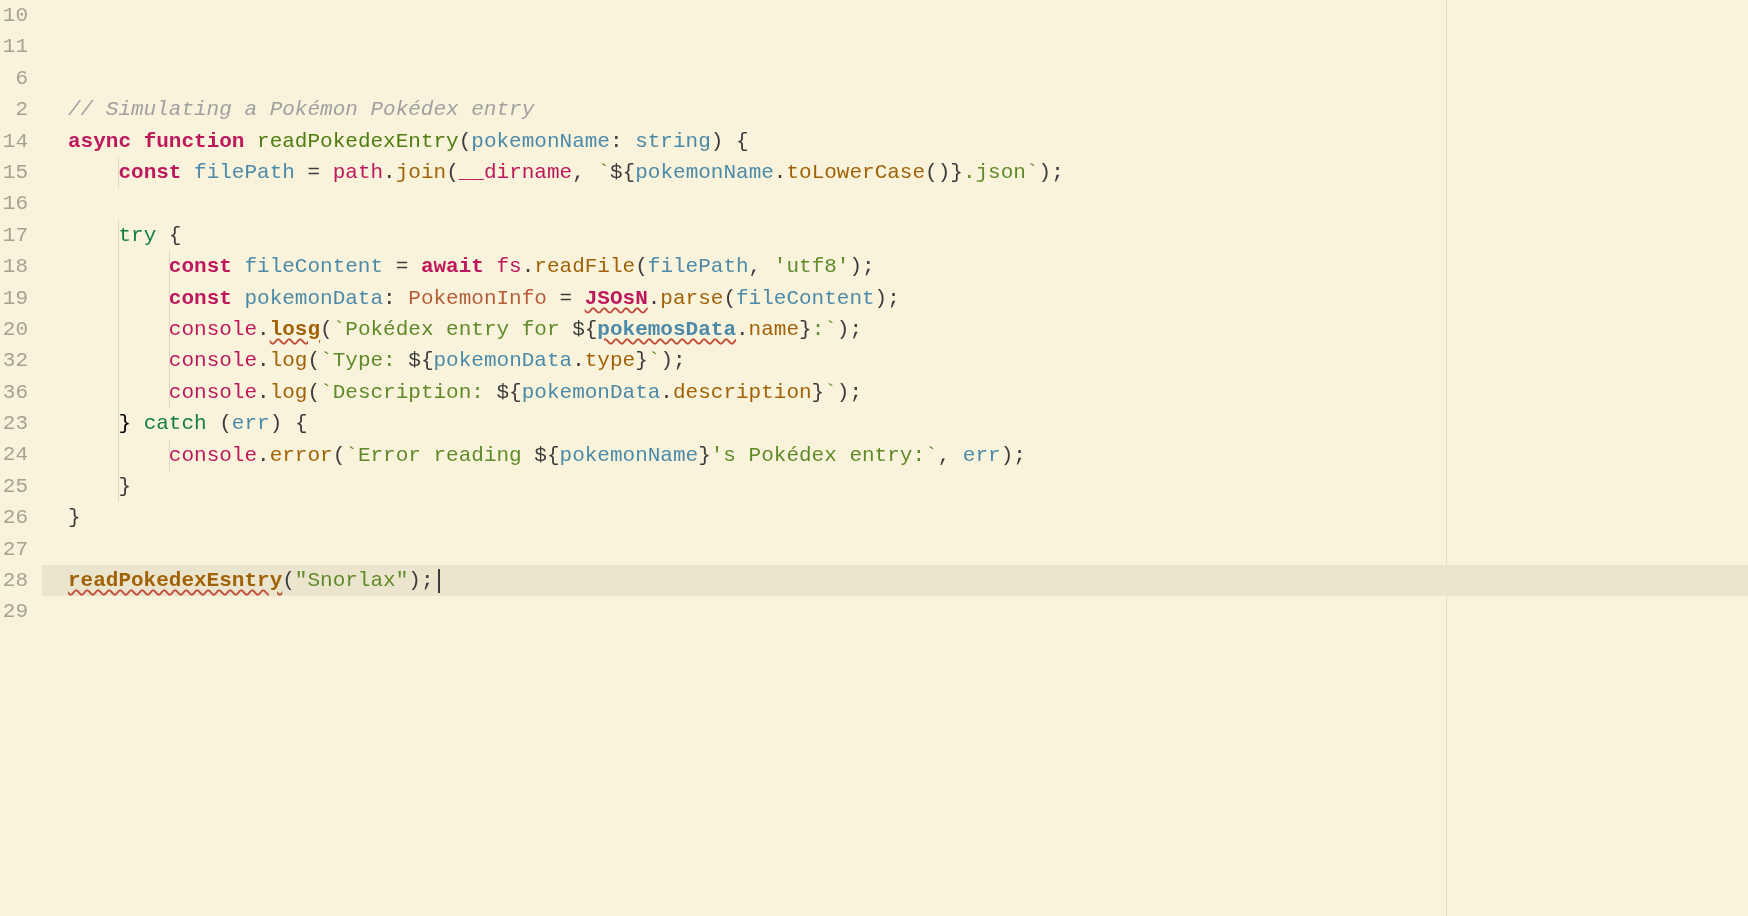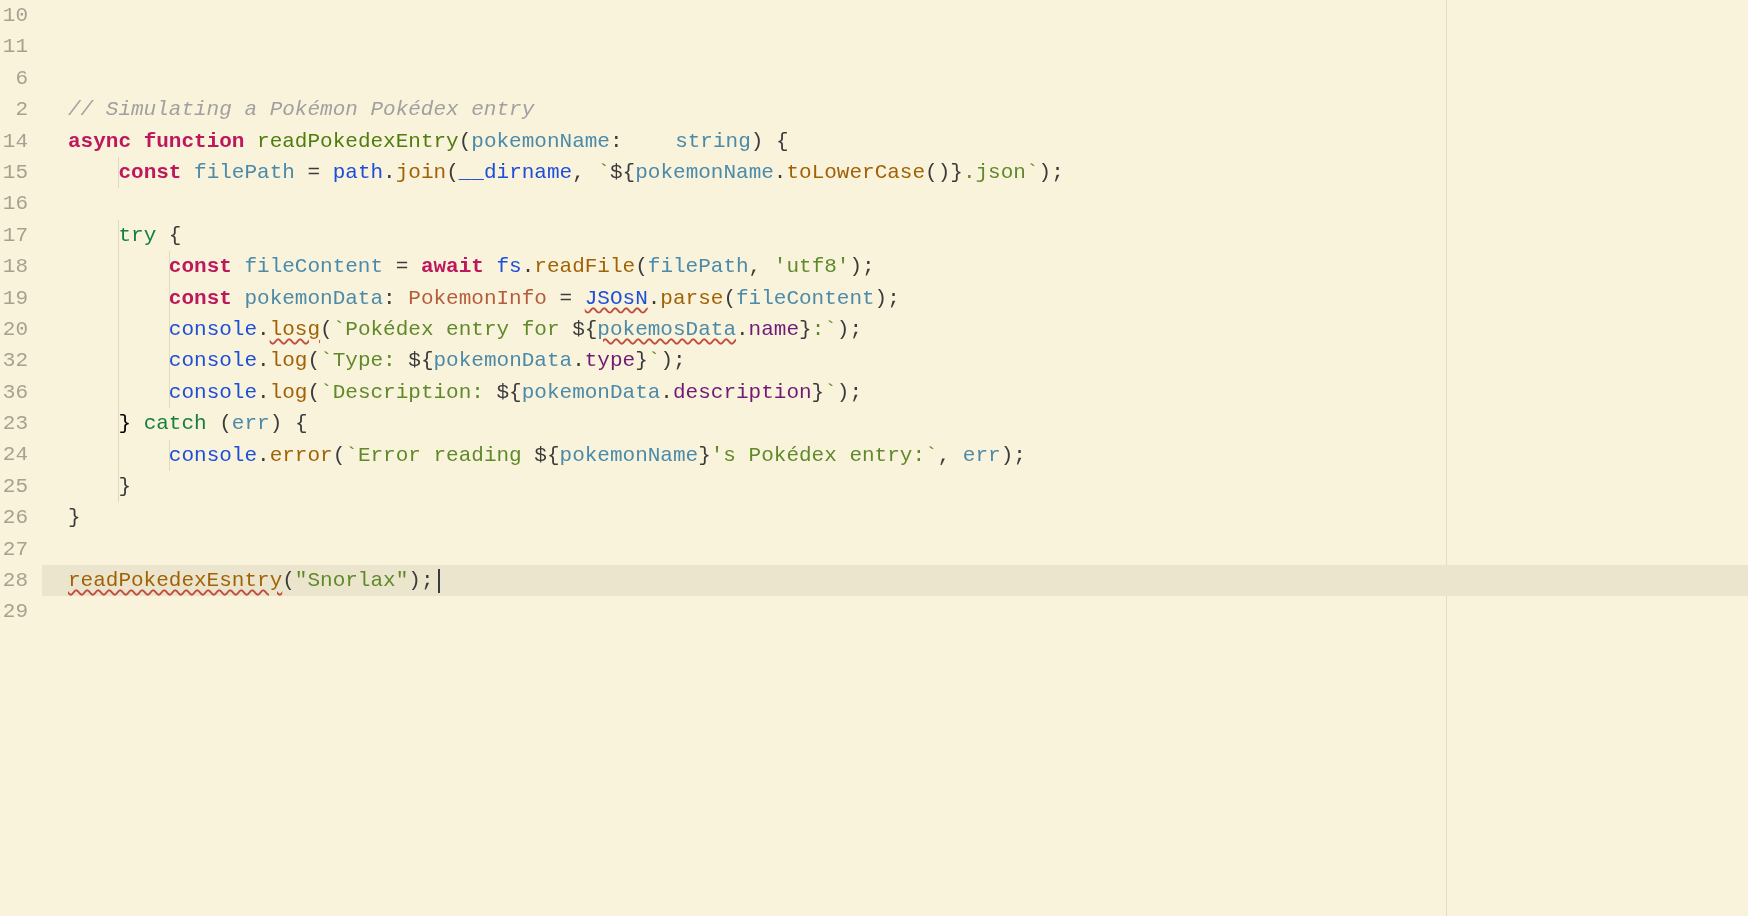--- a/index.html
+++ b/index.html
@@ -53,35 +53,36 @@
     top: 0;
     bottom: 0;
     border-left: 1px solid #e0d9c0;
   }
   
   .c-comment  { color: #a0a0a0; font-style: italic; }
   .c-keyword  { color: #be185d; font-weight: bold; }
   .c-fn-decl  { color: #4d7c0f; }
   .c-fn       { color: #a16207; }
   .c-param    { color: #4b8aa8; }
-  .c-type     { color: #4b8aa8; margin-left: 40px; }
+  .c-type     { color: #4b8aa8; }
   .c-typename { color: #b55d3b; }
   .c-var      { color: #4b8aa8; }
-  .c-prop     { color: #701a75; }
-  .c-builtin  { color: #1d4ed8; }
+  .c-prop     { color: #a16207; }
+  .c-builtin  { color: #be185d; }
   .c-control  { color: #15803d; text-align: center; }
   .c-string   { color: #5f8a2a; }
   .c-punct    { color: #3b3b3b; }
   .c-tmpl     { color: #3b3b3b; }
   .squiggle {
     text-decoration-line: underline;
     text-decoration-style: wavy;
     text-decoration-color: #c14d3a;
     text-decoration-thickness: 1.5px;
     text-underline-offset: 3px;
+    font-weight: bold;
   }
   .cursor {
     display: inline-block;
     width: 2px;
     height: 24px;
     background: #3b3b3b;
     vertical-align: text-bottom;
     margin-left: 4px;
     position: relative;
     top: 1px;

